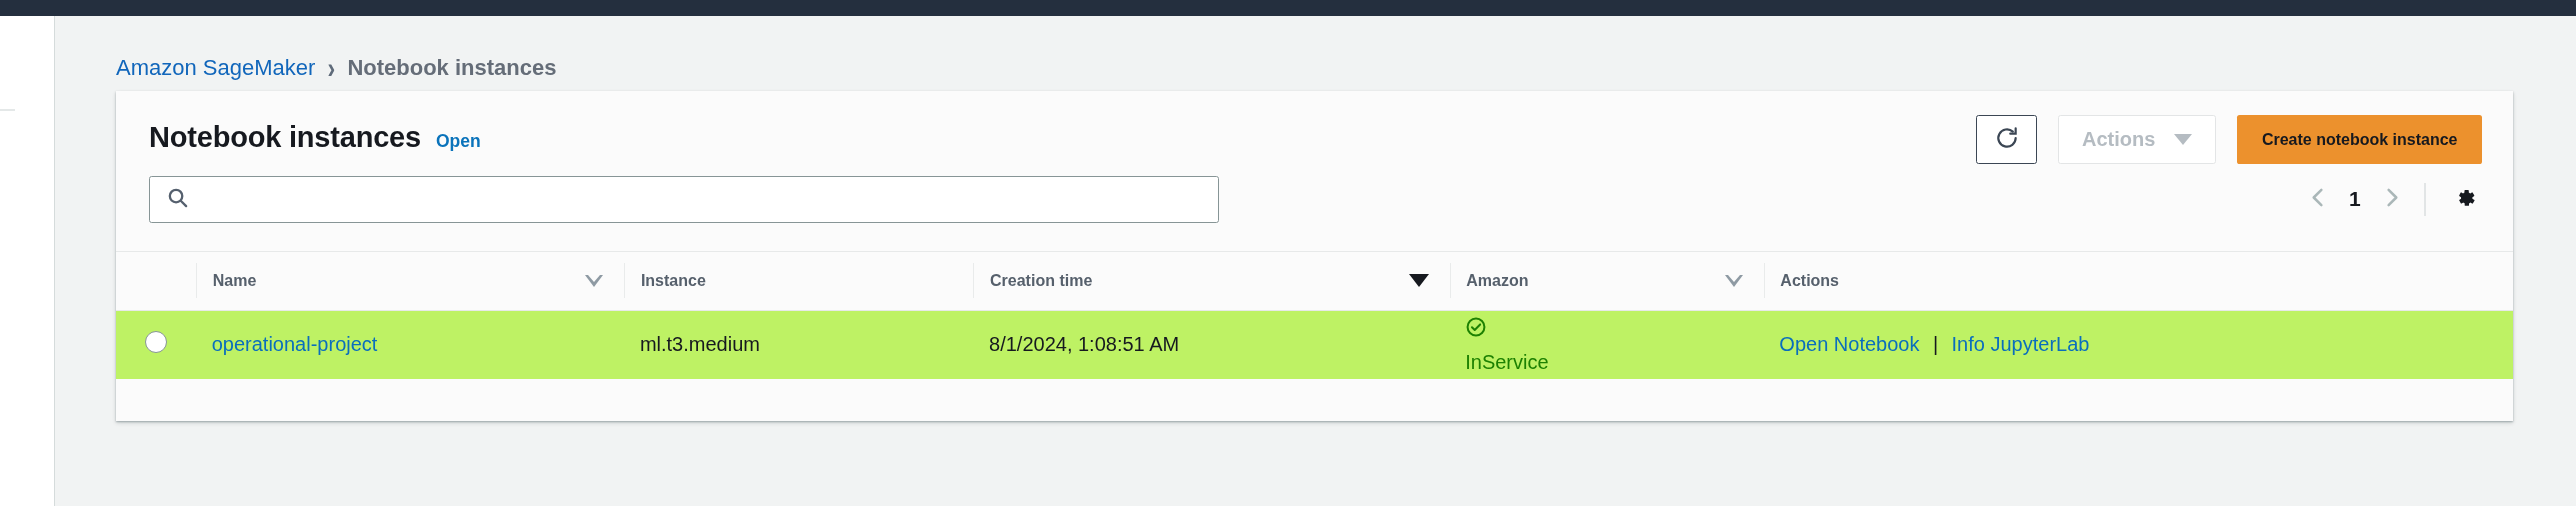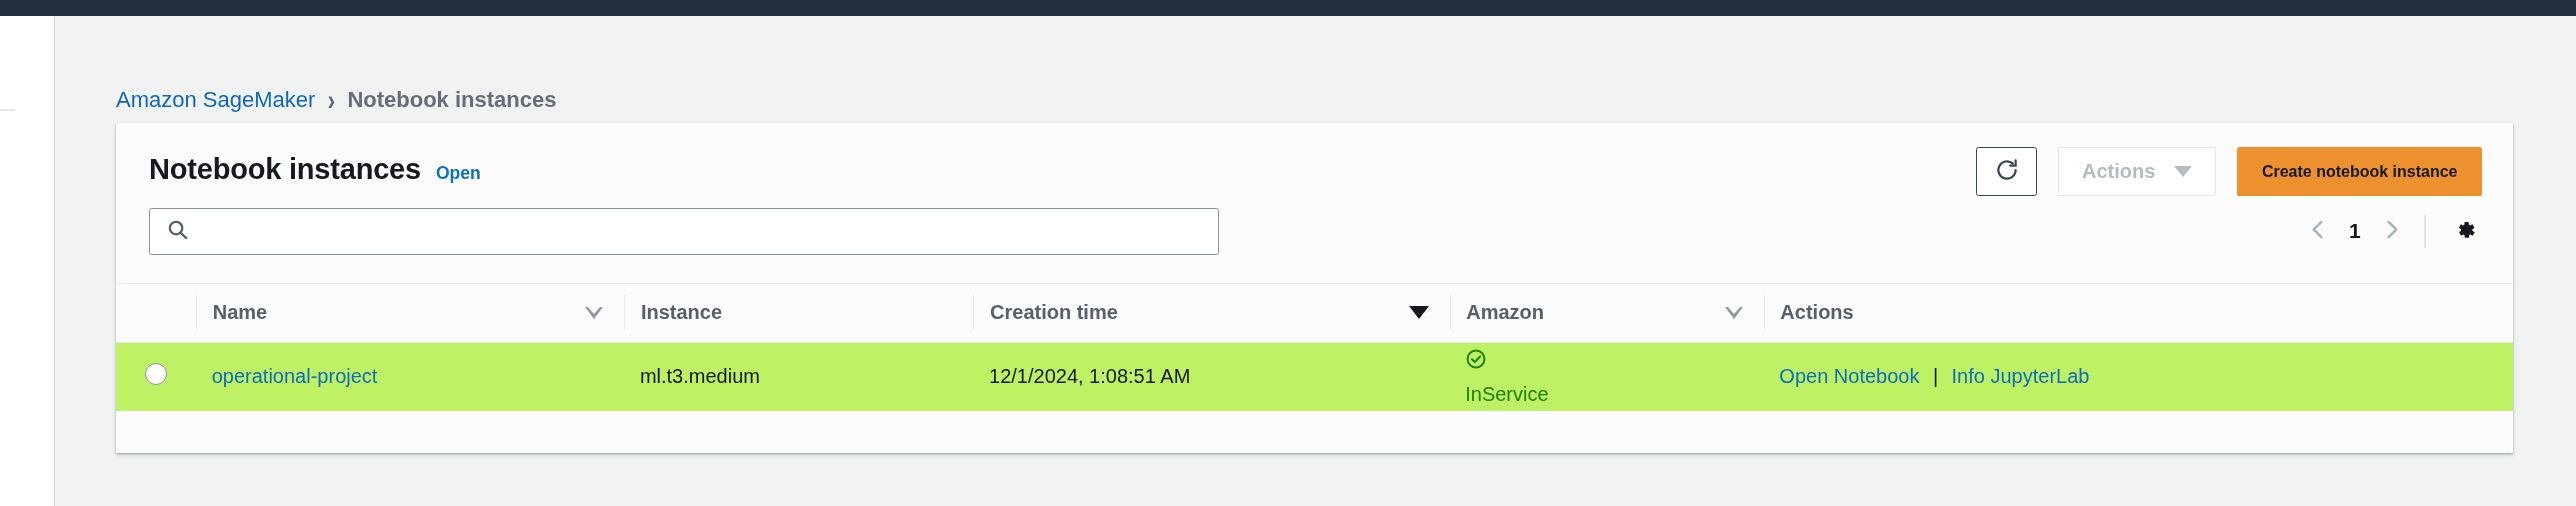--- a/index.html
+++ b/index.html
@@ -43,21 +43,20 @@
     background: #e4e8e8;
   }
 
   
   .content {
     position: absolute;
     left: 57px; top: 15.7px;
     width: 2519px;
     height: 434px;
     background: #f1f3f3;
-    margin-top: 32px;
   }
 
   
   .breadcrumb {
     position: absolute;
     left: 59px;
     top: 39px;
     display: flex;
     align-items: center;
     font-size: 22px;
@@ -251,21 +250,21 @@
   }
 
   
   table.grid {
     width: 100%;
     border-collapse: collapse;
     table-layout: fixed;
   }
   table.grid thead th {
     text-align: left;
-    font-size: 20px;
+    font-size: 16px;
     font-weight: 700;
     color: #56606c;
     height: 58px;
     padding: 0;
     border-top: 1.7px solid #e7e9e9;
     border-bottom: 1.7px solid #e7e9e9;
     background: #fbfbfb;
     vertical-align: middle;
   }
   th.sorted-col { color: #16191f; }
@@ -478,21 +477,21 @@
       </thead>
       <tbody>
         <tr>
           <td class="radio-cell">
             <span class="radio"></span>
           </td>
           <td>
             <a class="cell-link">operational-project</a>
           </td>
           <td>ml.t3.medium</td>
-          <td>12/1/2024, 1:08:51 AM</td>
+          <td>8/1/2024, 1:08:51 AM</td>
           <td class="status-cell">
             <span class="status-wrap">
               <span>
                 <svg width="22" height="22" viewBox="0 0 24 24" fill="none" stroke="#1d8102" stroke-width="2.2" stroke-linecap="round" stroke-linejoin="round">
                   <circle cx="12" cy="12" r="9.2"></circle>
                   <polyline points="7.6,12.3 10.6,15.2 16.5,9.2"></polyline>
                 </svg>
               </span>
               <span>InService</span>
             </span>

